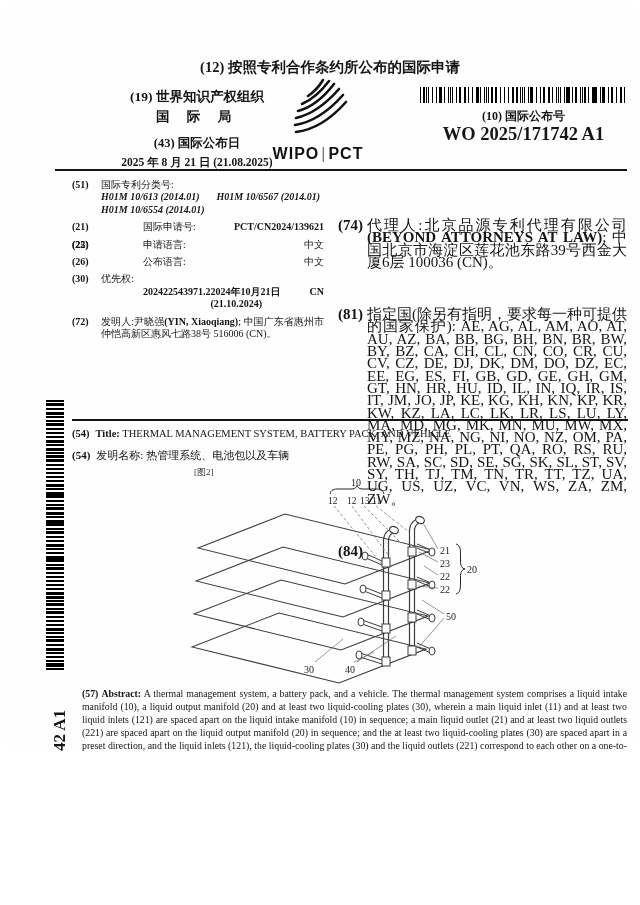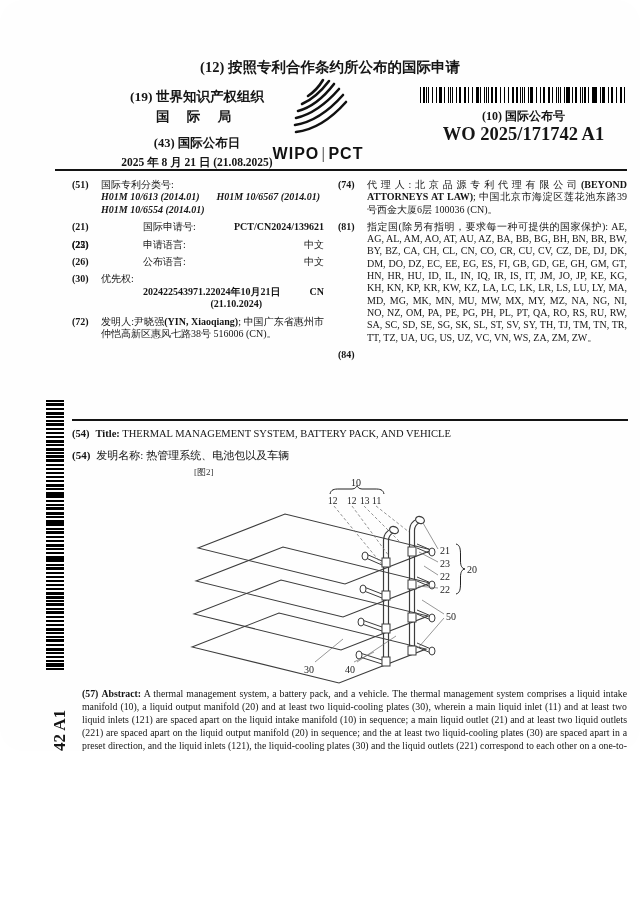--- a/index.html
+++ b/index.html
@@ -31,21 +31,21 @@
   .rule2{top:419px;left:72px;width:556px;height:2px;background:#141414;}
 
   
   .colL{top:179px;left:72px;width:252px;}
   .colR{top:179px;left:338px;width:289px;}
   .field{position:relative;padding-left:29px;margin-bottom:5px;font-size:10px;line-height:12.4px;}
   .field .num{position:absolute;left:0;top:0;font-weight:bold;}
   .kv{display:flex;justify-content:space-between;padding-left:42px;}
   .cls-row{display:flex;justify-content:space-between;padding-right:4px;}
   .just{text-align:justify;}
-  .colR .field{font-size:10px;line-height:12.3px;}
+  .colR .field{font-size:15px;line-height:12.3px;margin-top:40px;}
 
   
   .t54en{top:428px;left:72px;width:556px;font-size:10.5px;}
   .t54zh{top:448px;left:72px;width:556px;font-size:11px;}
   .t54en .num,.t54zh .num{font-weight:bold;margin-right:6px;}
 
   
   .figcap{top:466px;left:194px;font-size:9px;color:#333;}
   .figsvg{top:476px;left:190px;}
   .figsvg text{font-family:"Liberation Serif","DejaVu Serif",serif;fill:#222;}

